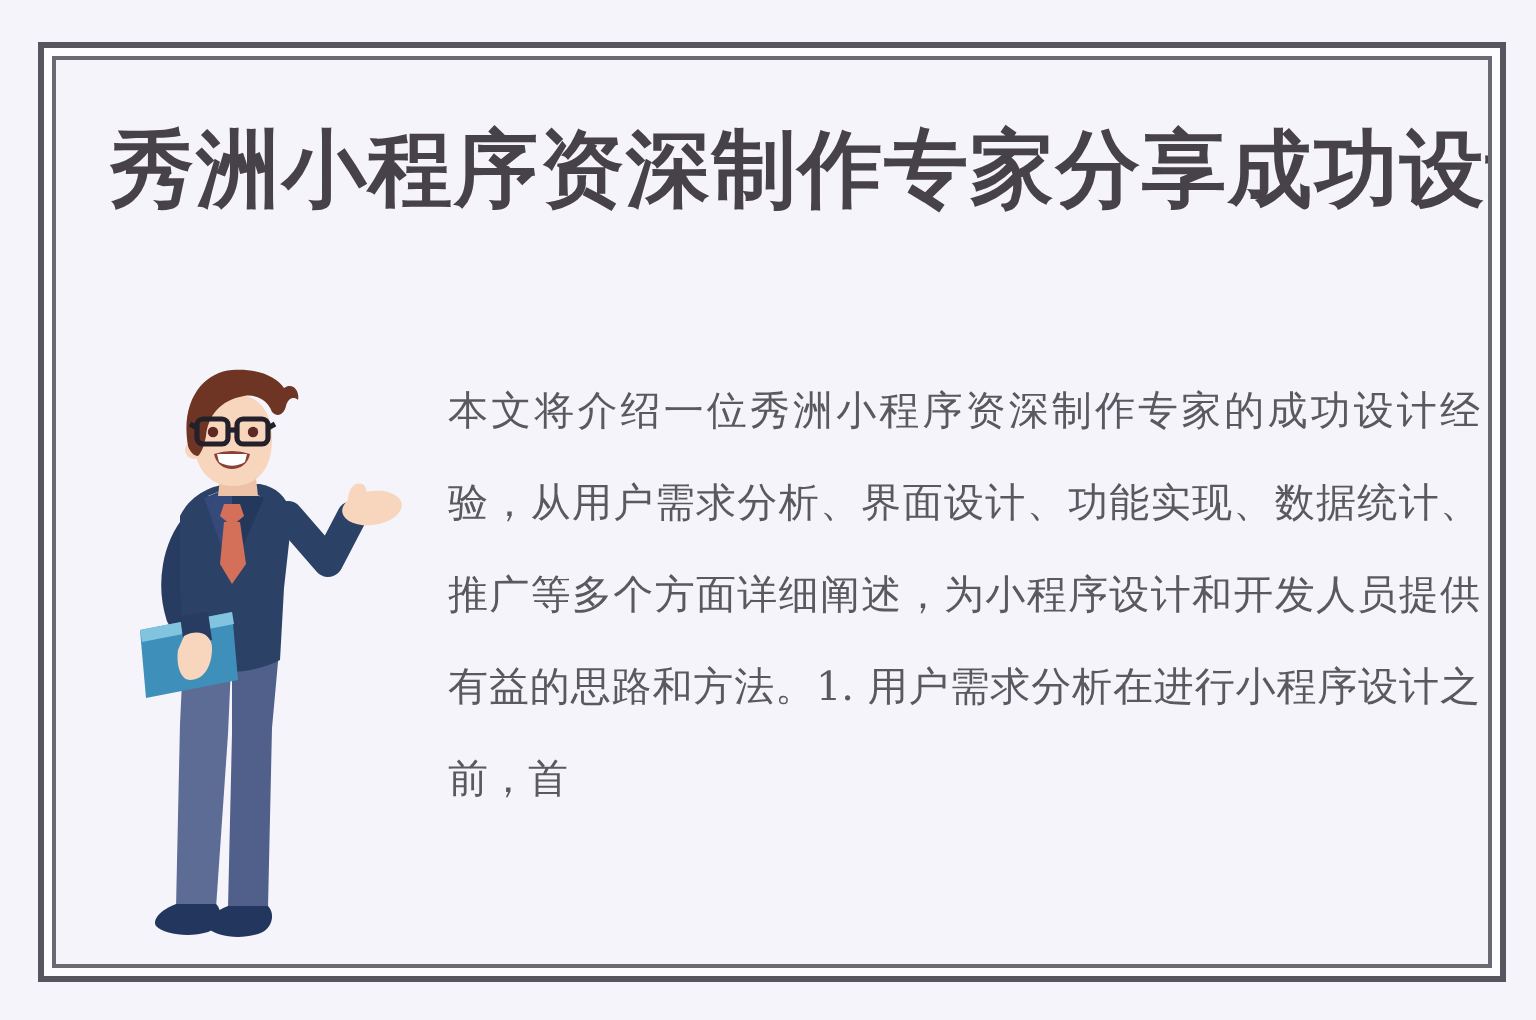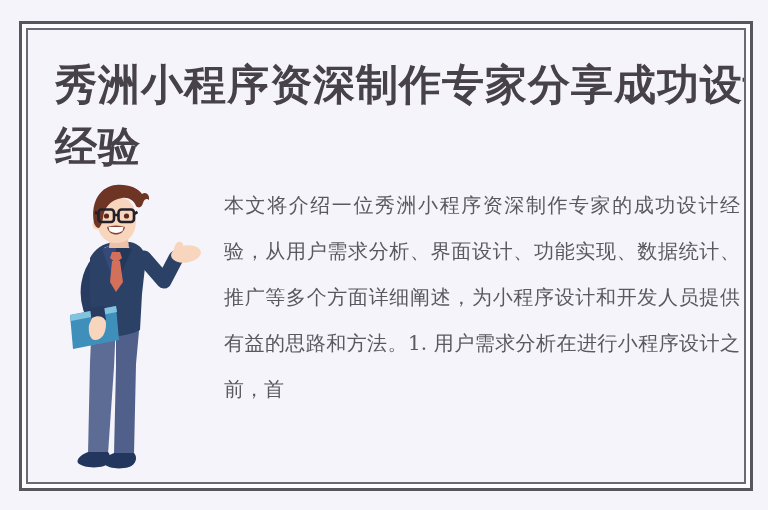--- a/index.html
+++ b/index.html
@@ -43,21 +43,20 @@
   }
 </style>
 </head>
 <body>
 
 <div class="outer-frame">
   <div class="inner-frame">
 
     <div class="article-title">
       <div>秀洲小程序资深制作专家分享成功设计</div>
-      <div>经验</div>
     </div>
 
     <div class="figure-wrap">
       <svg viewBox="0 0 162 300" width="162" height="300">
 
         <path d="M46,80 C36,92 33,110 38,126 L44,135" fill="none" stroke-width="14" stroke-linecap="round" stroke-linejoin="round" stroke="#273c60"></path>
 
         <path d="M40,138 L64,140 L62,185 L56,272 L36,272 L38,180 Z" fill="#5d6c95"></path>
         <path d="M64,140 L88,138 L84,182 L82,272 L62,272 L64,185 Z" fill="#50608a"></path>
 

